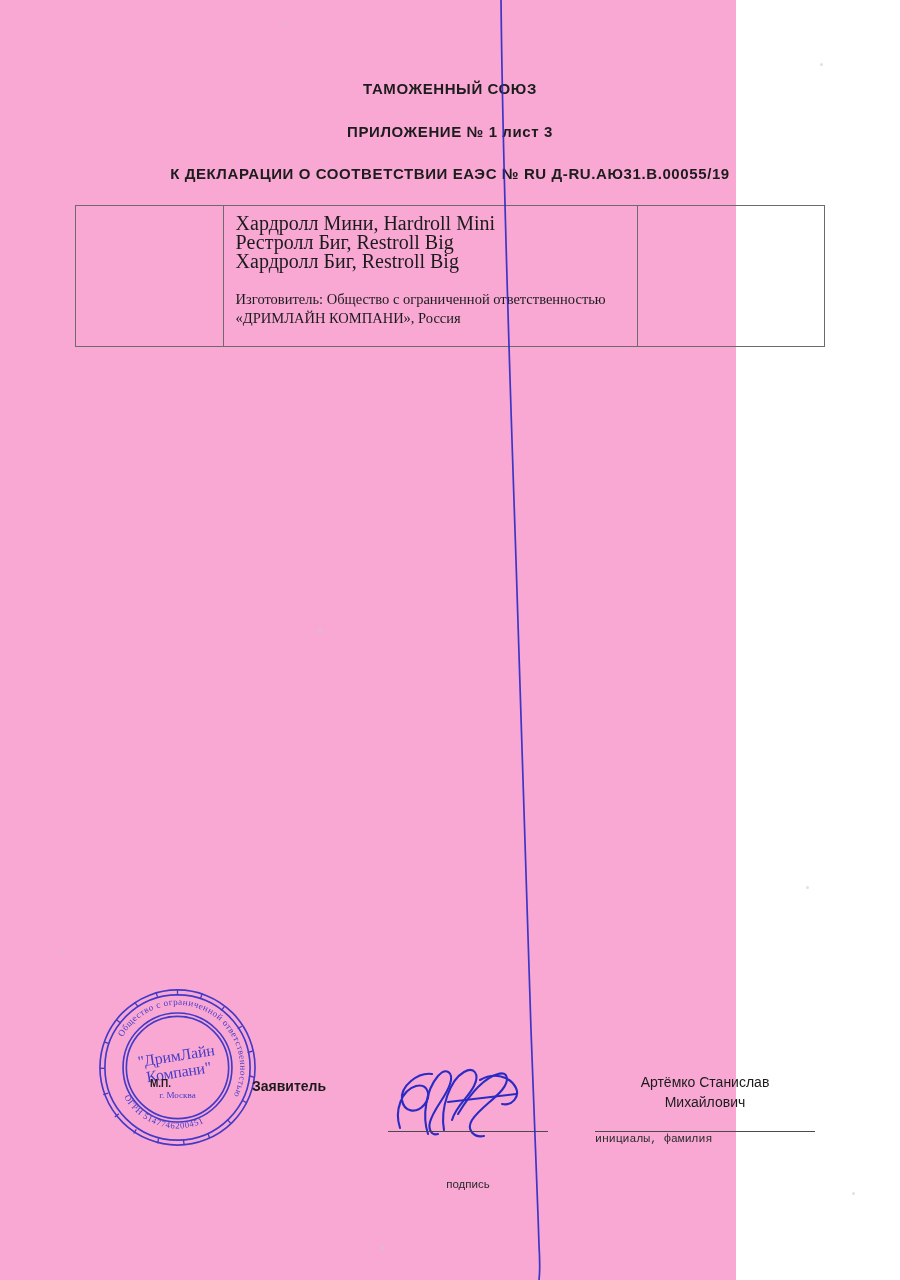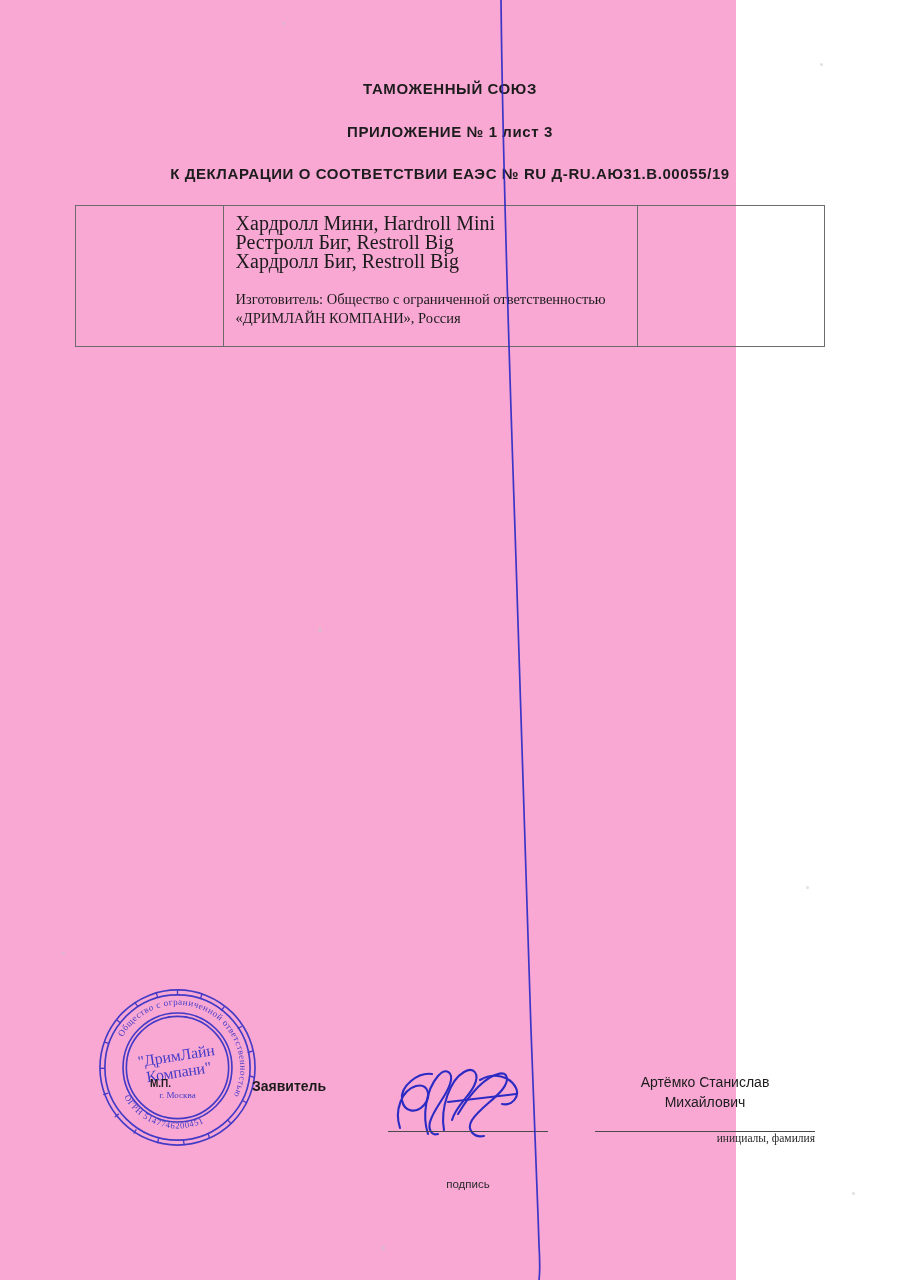--- a/index.html
+++ b/index.html
@@ -143,22 +143,22 @@
     left: 595px;
     top: 81px;
     width: 220px;
     border-bottom: 1px solid #4a4a4a;
   }
   .name-caption {
     position: absolute;
     left: 595px;
     top: 82px;
     width: 220px;
-    text-align: right;
-    font-family: Liberation Serif, serif;
+    text-align: left;
+    font-family: Liberation Mono, monospace;
     font-size: 11.5px;
     color: #2a2a2a;
   }
 
   
   .stamp {
     position: absolute;
     left: 95px;
     top: 985px;
     width: 165px;

